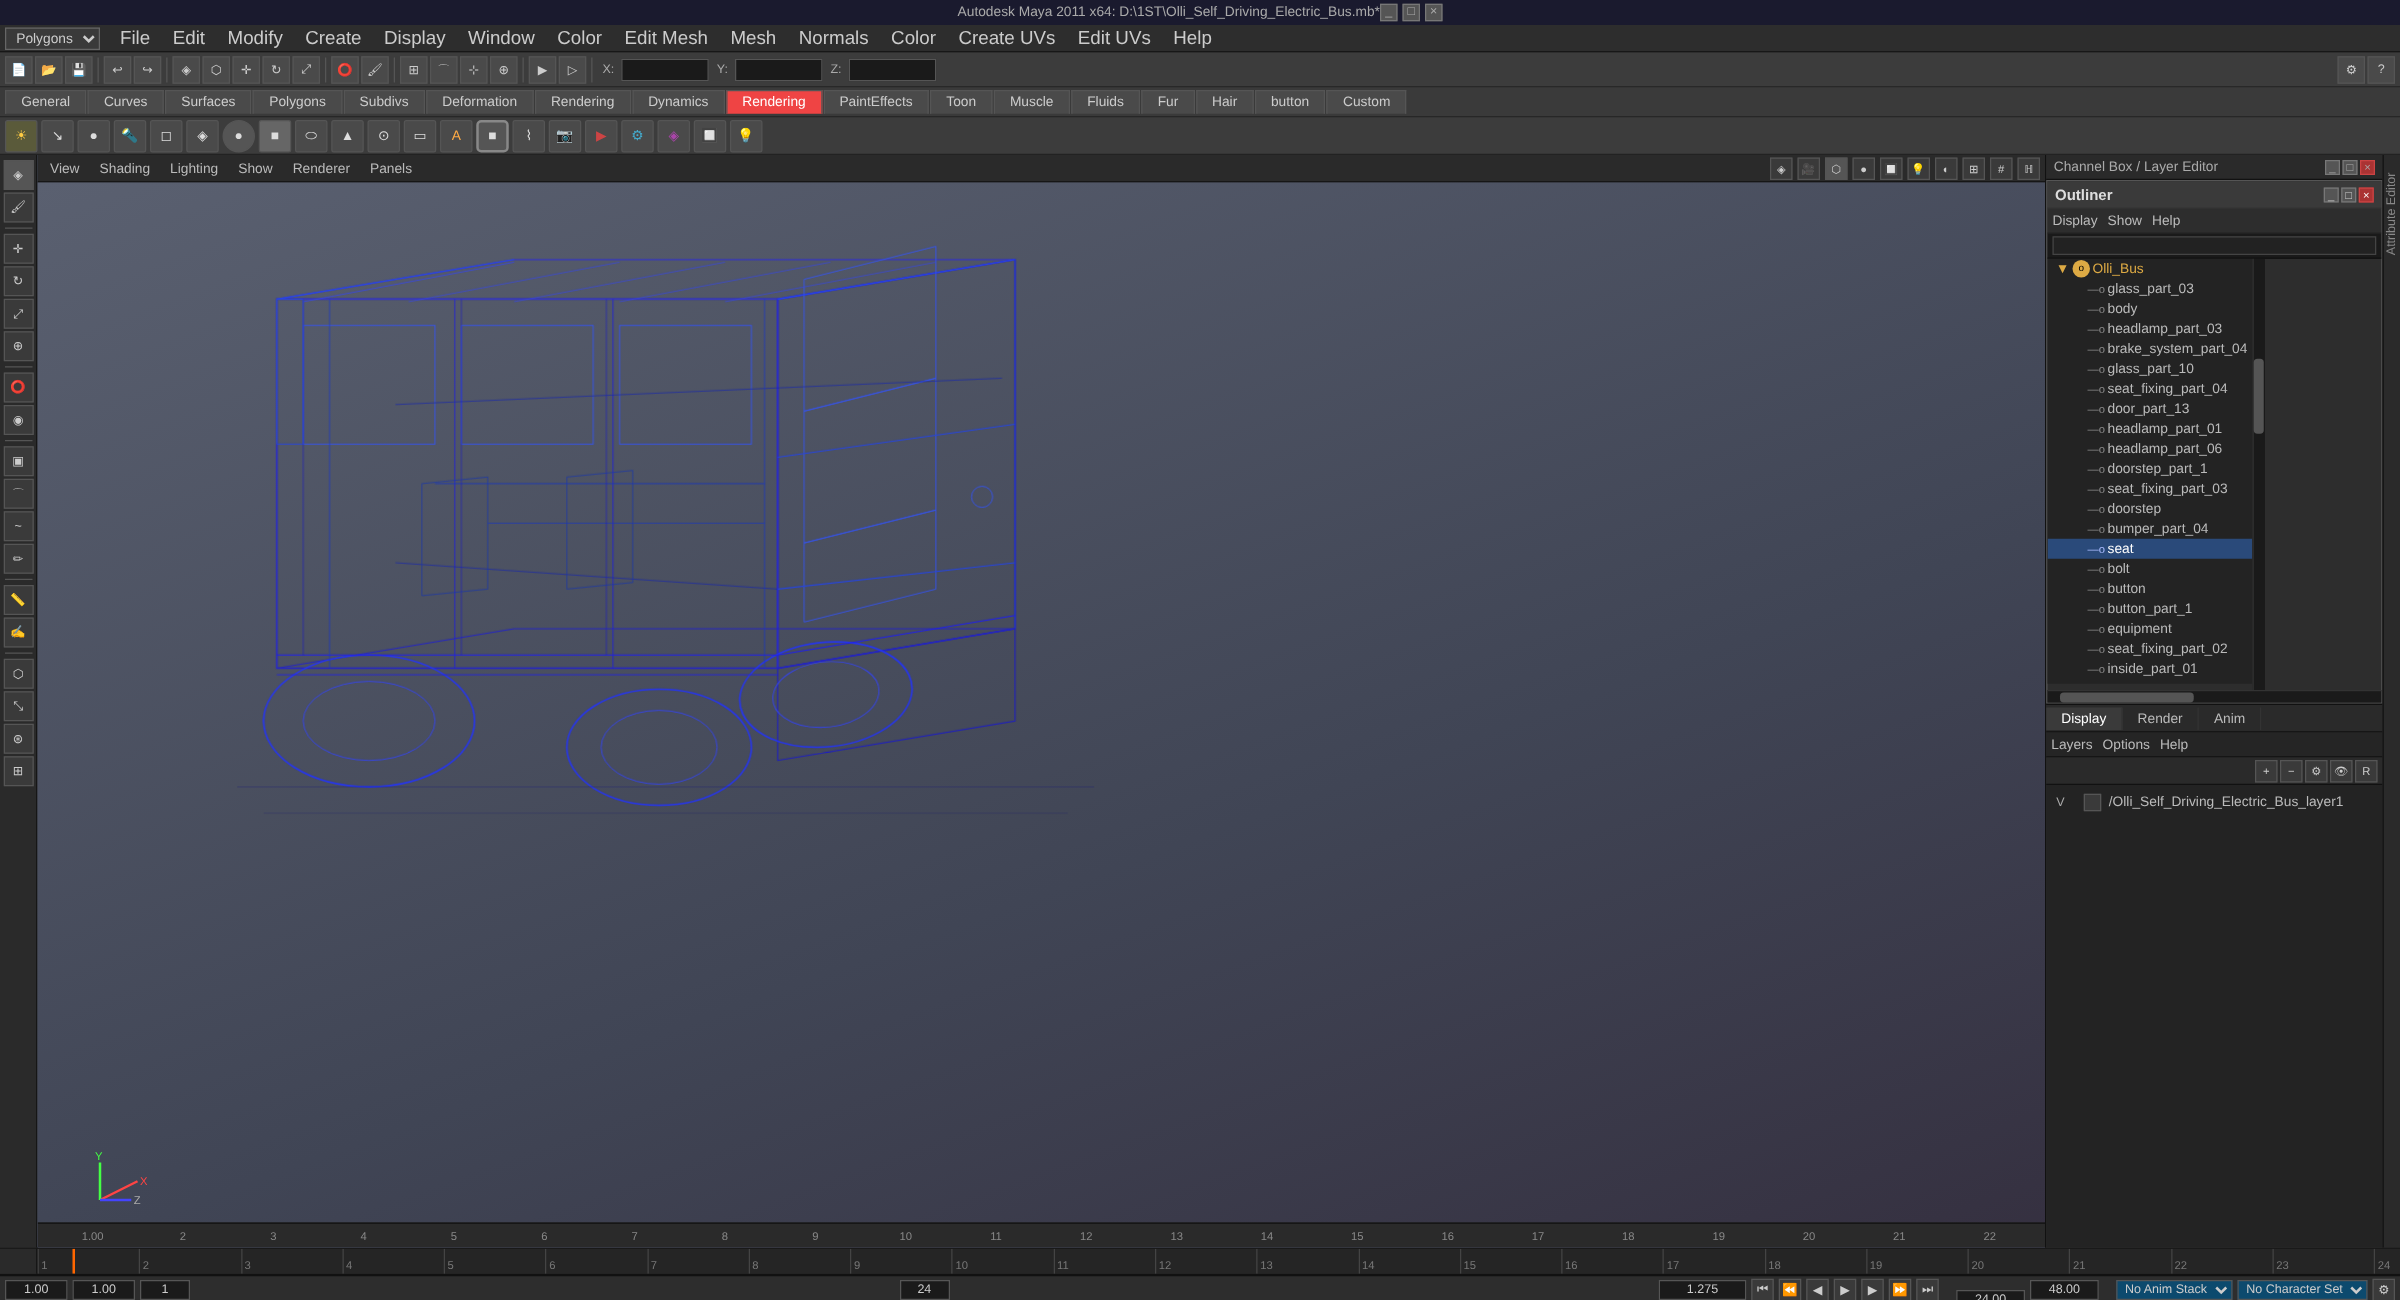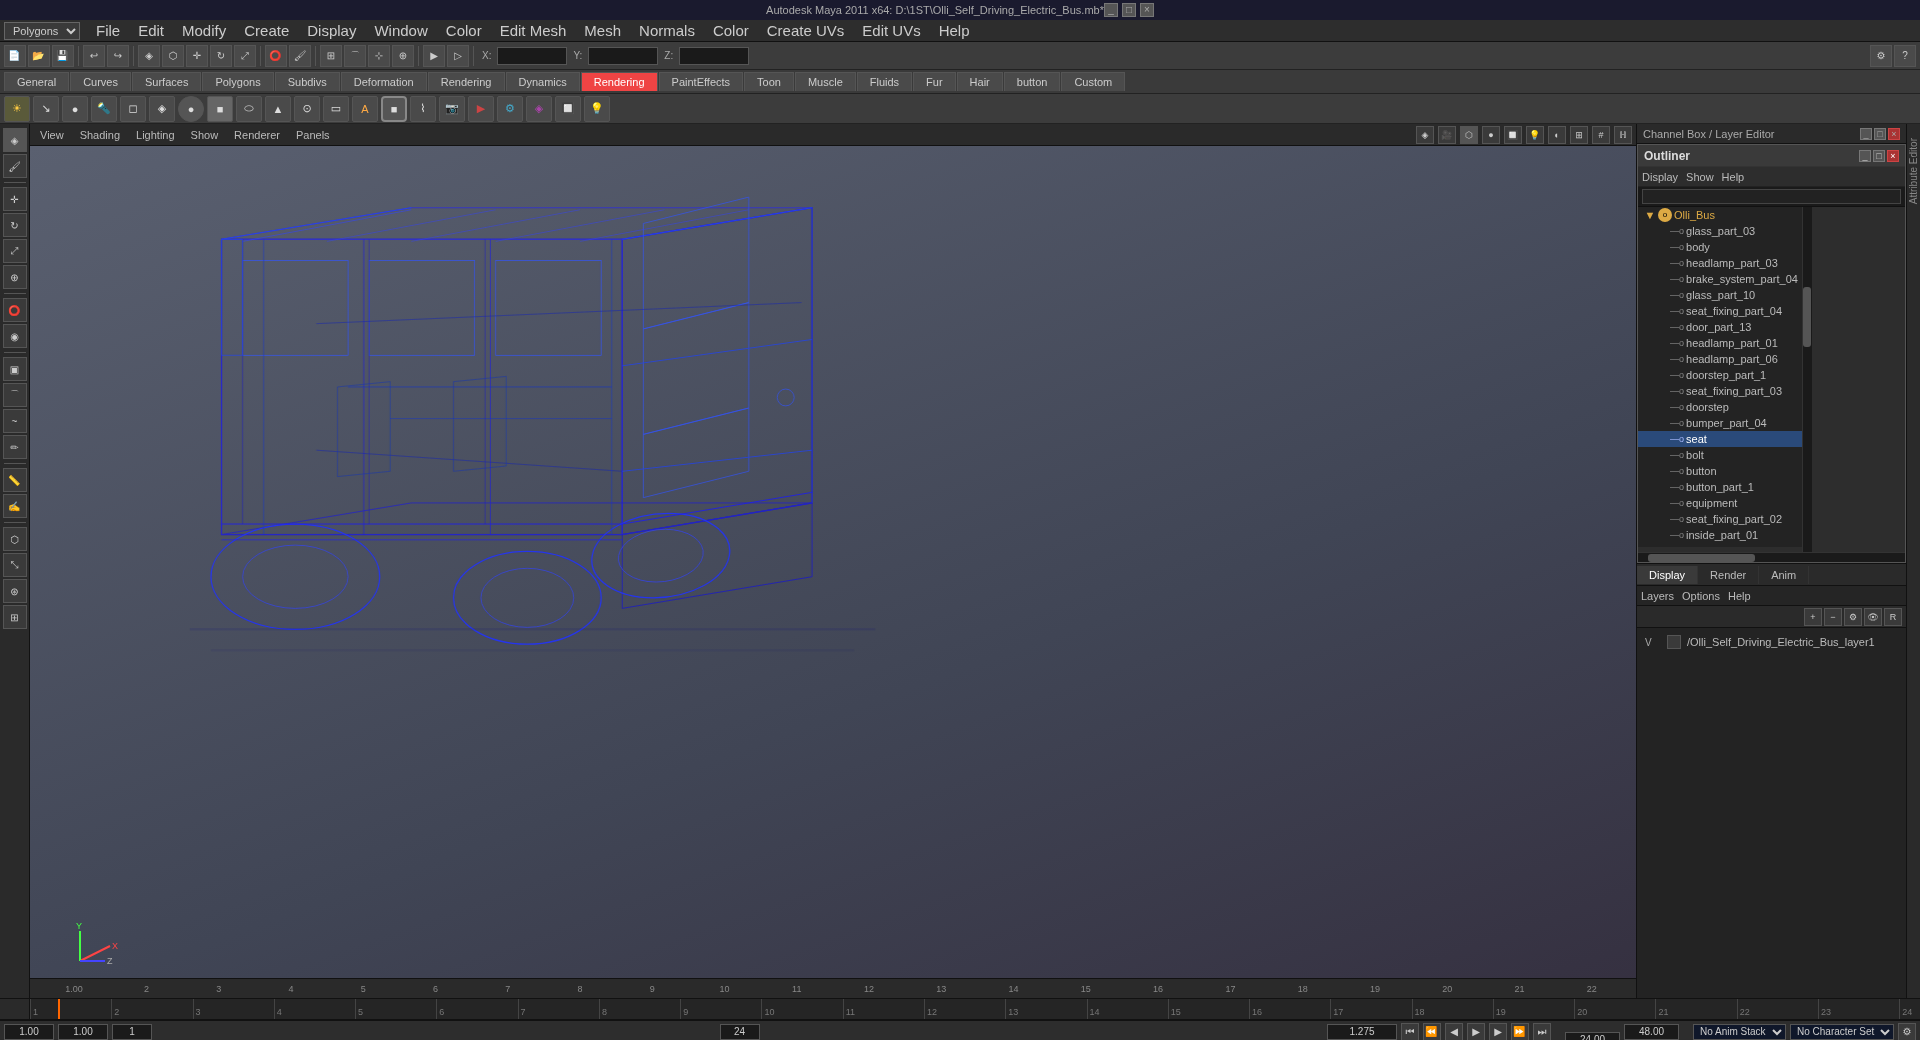--- a/index.html
+++ b/index.html
@@ -290,21 +290,21 @@
       border: 1px solid #555; color: #ccc; font-size: 10px;
       text-align: center;
     }
     .bc-btn {
       width: 18px; height: 18px; background: #3a3a3a;
       border: 1px solid #555; display: flex; align-items: center;
       justify-content: center; cursor: pointer; font-size: 10px; color: #ccc;
     }
     .bc-spacer { flex: 1; }
     .bc-dropdown {
-      height: 16px; background: #0f172a; border: 1px solid #555;
+      height: 16px; background: #0c4a6e; border: 1px solid #555;
       color: #ccc; font-size: 10px; padding: 0 2px;
     }
 
     
     #outliner-tree::-webkit-scrollbar { width: 8px; }
     #outliner-tree::-webkit-scrollbar-track { background: #1a1a1a; }
     #outliner-tree::-webkit-scrollbar-thumb { background: #555; }
 
     
     #outliner-vscroll {

